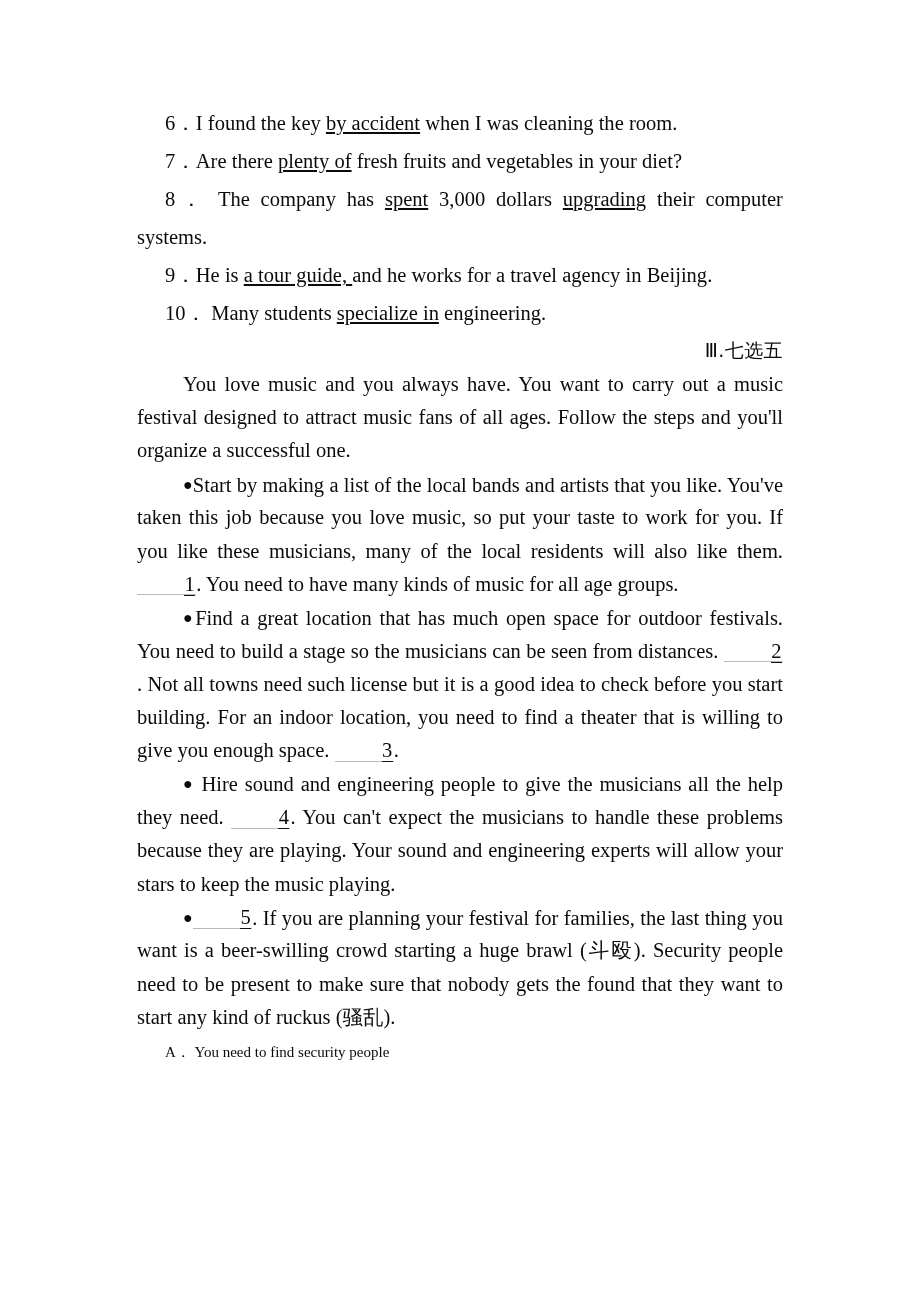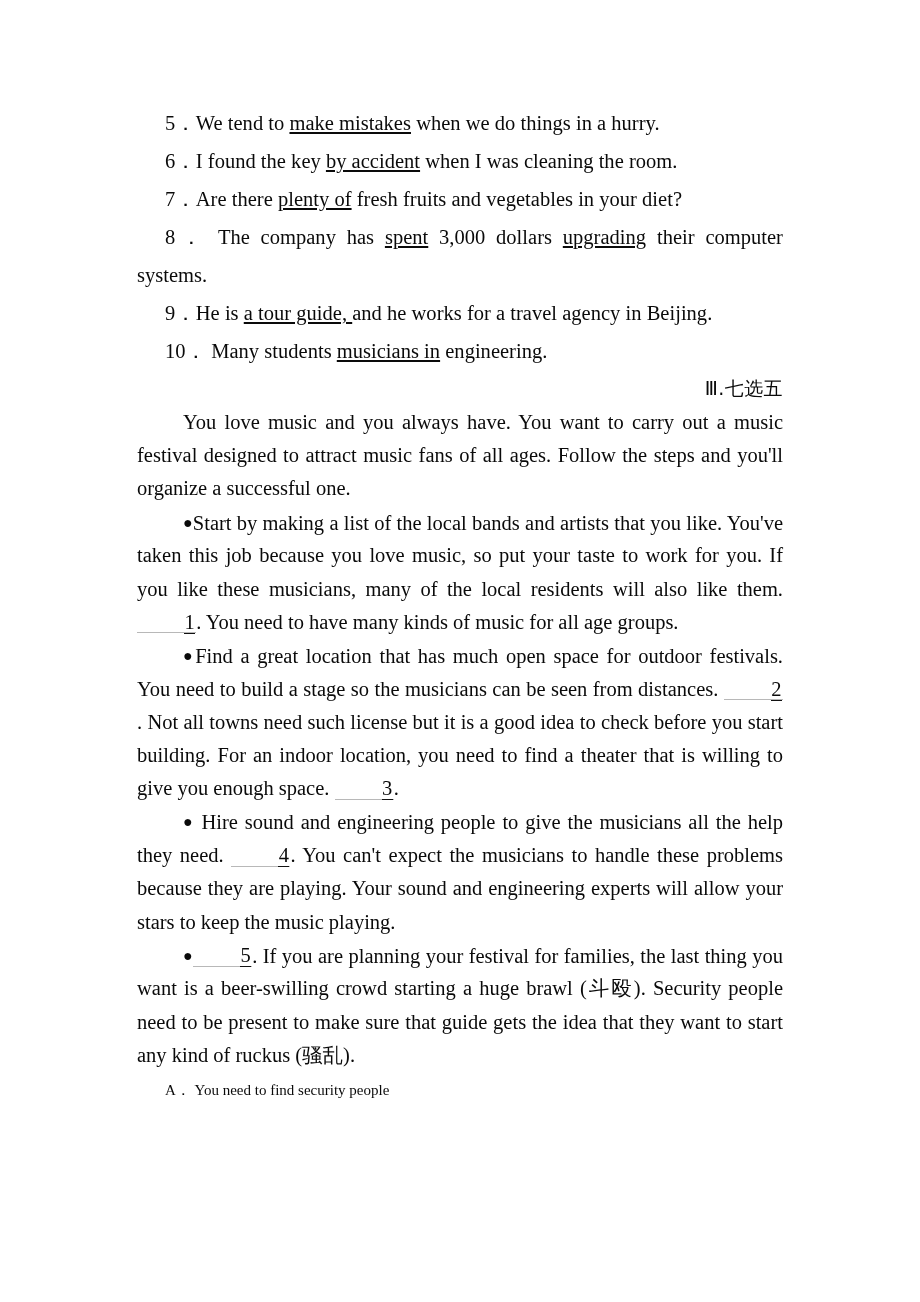--- a/index.html
+++ b/index.html
@@ -117,42 +117,39 @@
     margin: 0;
     text-indent: 28px;
   }
 </style>
 </head>
 <body>
 
 <div class="page">
   <div class="content">
 
-    <p class="q-line">
-      <span class="q-num">5．</span><span>We tend to </span><span class="ans">make mistakes</span><span> when we do things in a hurry.</span>
-    </p>
 
     <p class="q-line">
       <span class="q-num">6．</span><span>I found the key </span><span class="ans">by accident</span><span> when I was cleaning the room.</span>
     </p>
 
     <p class="q-line">
       <span class="q-num">7．</span><span>Are there </span><span class="ans">plenty of</span><span> fresh fruits and vegetables in your diet?</span>
     </p>
 
     <p class="q-line">
       <span class="q-num">8．</span>&nbsp;<span>The company has </span><span class="ans">spent</span><span> 3,000 dollars </span><span class="ans">upgrading</span><span> their computer systems.</span>
     </p>
 
     <p class="q-line">
       <span class="q-num">9．</span><span>He is </span><span class="ans">a tour guide, </span><span>and he works for a travel agency in Beijing.</span>
     </p>
 
     <p class="q-line">
-      <span class="q-num">10．</span>&nbsp;<span>Many students </span><span class="ans">musicians in</span><span> engineering.</span>
+      <span class="q-num">10．</span>&nbsp;<span>Many students </span><span class="ans">specialize in</span><span> engineering.</span>
     </p>
 
     <p class="sec-heading">
       <span class="cn-head">Ⅲ.七选五</span>
     </p>
 
 
     <p class="para">You love music and you always have. You want to carry out a music festival designed to attract music fans of all ages. Follow the steps and you'll organize a successful one.</p>
 
     <p class="para bulleted">
@@ -161,21 +158,21 @@
 
     <p class="para bulleted">
       <span class="bullet">●</span><span>Find a great location that has much open space for outdoor festivals. You need to build a stage so the musicians can be seen from distances. </span><span class="blank"><span>2</span></span><span>. Not all towns need such license but it is a good idea to check before you start building. For an indoor location, you need to find a theater that is willing to give you enough space. </span><span class="blank"><span>3</span></span><span>.</span>
     </p>
 
     <p class="para bulleted">
       <span class="bullet">●</span>&nbsp;<span>Hire sound and engineering people to give the musicians all the help they need. </span><span class="blank"><span>4</span></span><span>. You can't expect the musicians to handle these problems because they are playing. Your sound and engineering experts will allow your stars to keep the music playing.</span>
     </p>
 
     <p class="para bulleted">
-      <span class="bullet">●</span><span class="blank"><span>5</span></span><span>. If you are planning your festival for families, the last thing you want is a beer-swilling crowd starting a huge brawl (斗殴). Security people need to be present to make sure that guide gets the idea that they want to start any kind of ruckus (骚乱).</span>
+      <span class="bullet">●</span><span class="blank"><span>5</span></span><span>. If you are planning your festival for families, the last thing you want is a beer-swilling crowd starting a huge brawl (斗殴). Security people need to be present to make sure that nobody gets the found that they want to start any kind of ruckus (骚乱).</span>
     </p>
 
     <p class="option">
       <span>A．</span>&nbsp;<span>You need to find security people</span>
     </p>
 
   </div>
 </div>
 
 </body></html>

